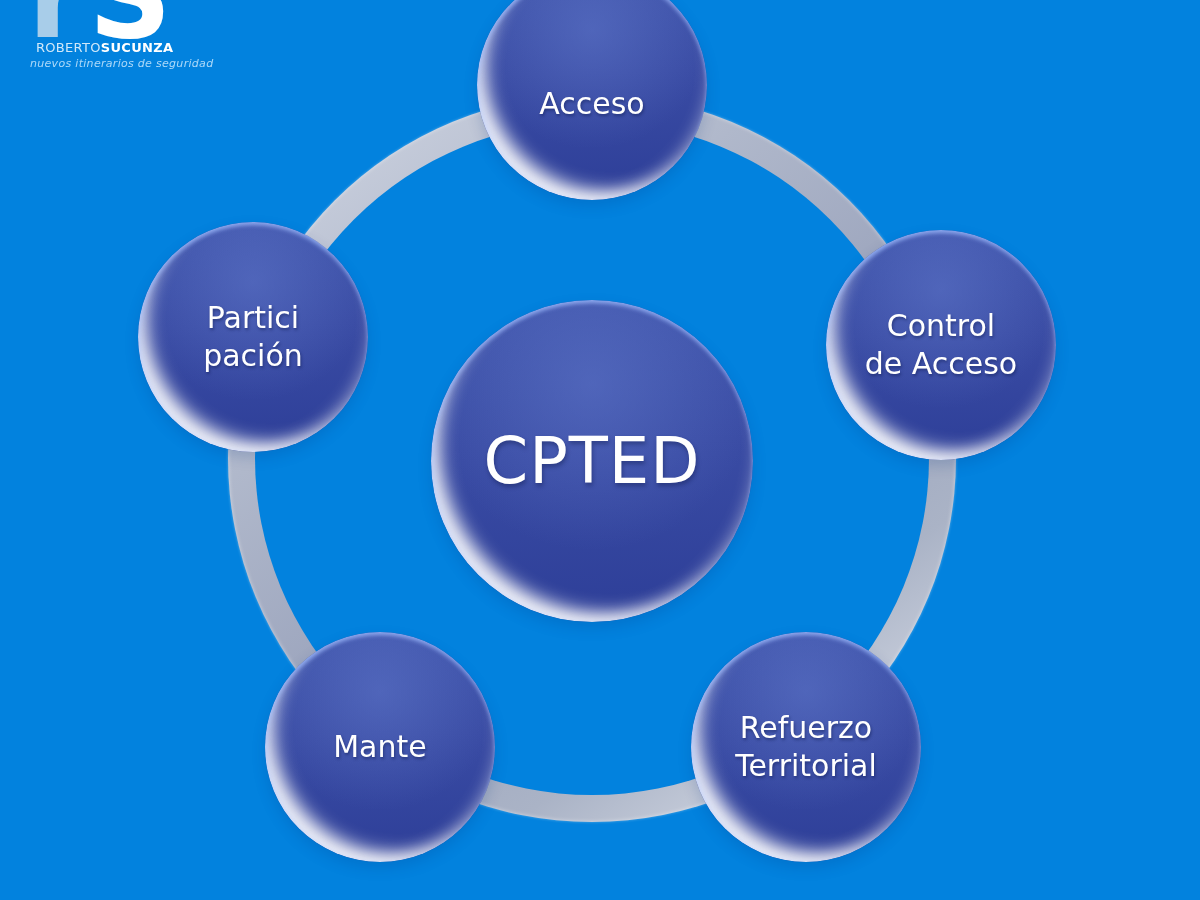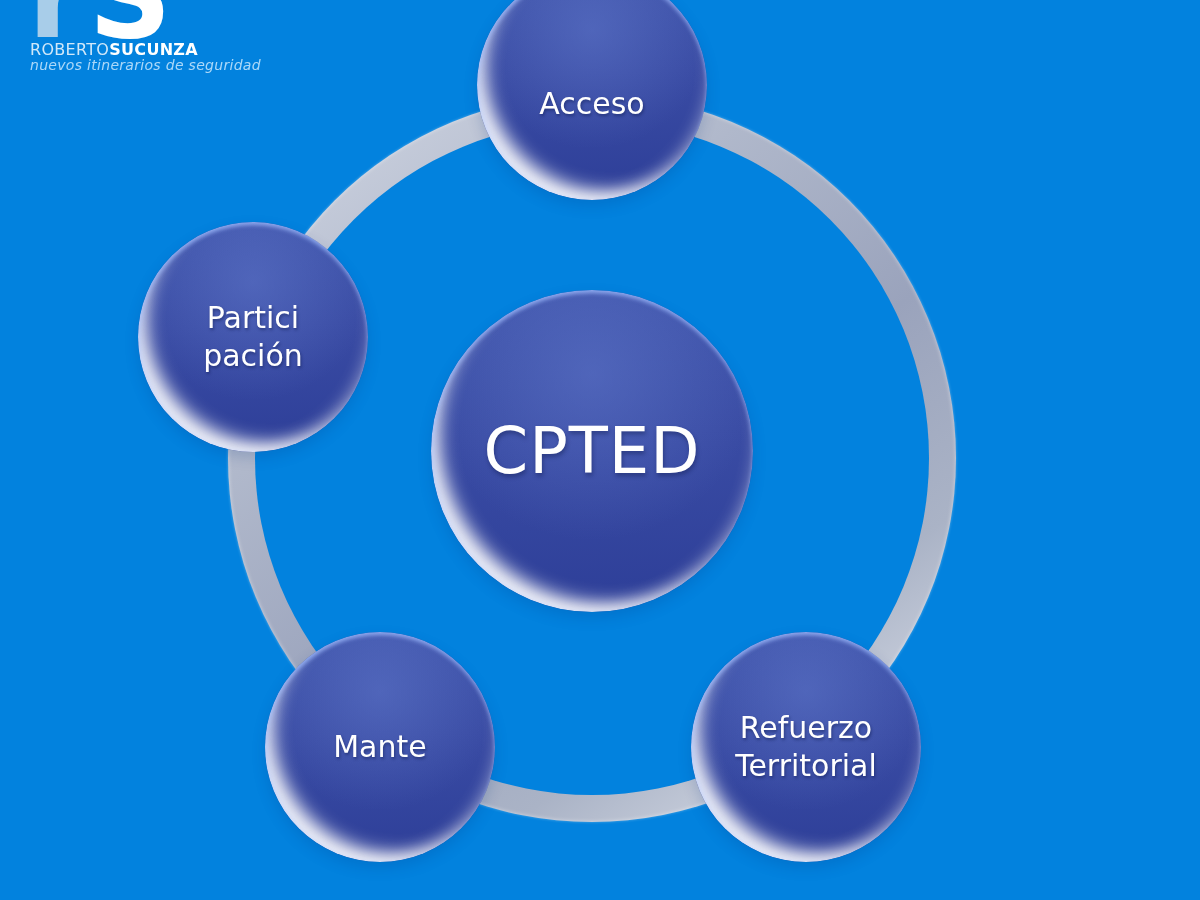--- a/index.html
+++ b/index.html
@@ -31,21 +31,21 @@
       radial-gradient(circle at 50% 26%, rgba(98,122,205,.50), rgba(98,122,205,0) 58%),
       linear-gradient(178deg,#4156AC 0%,#3A4CA4 45%,#2D3E98 100%);
     box-shadow:
       inset 0 3px 4px rgba(160,190,255,.75),
       inset 4px 0 5px rgba(150,180,250,.25),
       inset 18px -18px 18px -10px rgba(255,255,255,.95),
       inset -10px -16px 16px -14px rgba(255,255,255,.45),
       0 6px 14px rgba(0,50,130,.18);
   }
   .node{width:230px;height:230px;z-index:3;}
-  .center-node{width:322px;height:322px;left:431px;top:290px;z-index:4;align-items:center;}
+  .center-node{width:322px;height:322px;left:431px;top:300px;z-index:4;align-items:center;}
 
   .node-top{left:477px;top:-30px;}
   .node-right{left:826px;top:230px;}
   .node-bottom-right{left:691px;top:632px;}
   .node-bottom-left{left:265px;top:632px;text-align:right;}
   .node-left{left:138px;top:222px;}
 
   .node-label{
     font-size:30px;line-height:38px;
     text-shadow:1px 2px 3px rgba(12,22,70,.45);
@@ -57,28 +57,28 @@
 
   
   .logo{position:absolute;left:0;top:0;width:260px;height:90px;z-index:5;}
   .logo-big{
     position:absolute;left:28px;top:-60px;
     font-size:115px;font-weight:700;line-height:1;letter-spacing:4px;
   }
   .logo-big .glyph-r{color:#A8CDE9;}
   .logo-big .glyph-s{color:#FFFFFF;}
   .logo-name{
-    position:absolute;left:30px;top:40px;
-    font-size:16px;letter-spacing:.3px;white-space:nowrap;
+    position:absolute;left:36px;top:40px;
+    font-size:13px;letter-spacing:.3px;white-space:nowrap;
   }
   .logo-name .name-regular{color:rgba(255,255,255,.82);font-weight:400;}
   .logo-name .name-bold{color:#FFFFFF;font-weight:700;}
   .logo-tagline{
     position:absolute;left:30px;top:57px;
-    font-size:14px;font-style:italic;letter-spacing:.3px;
+    font-size:11px;font-style:italic;letter-spacing:.3px;
     color:rgba(214,238,255,.8);white-space:nowrap;
   }
 </style>
 </head>
 <body>
 
 <div class="stage">
 
   <div class="logo">
     <div class="logo-big"><span class="glyph-r">r</span><span class="glyph-s">S</span></div>
@@ -89,20 +89,26 @@
   <div class="ring-outer"></div>
   <div class="ring-inner"></div>
 
   <div class="node node-top">
     <div class="node-label">
       <br>
       <span>Acceso</span>
     </div>
   </div>
 
+  <div class="node node-right">
+    <div class="node-label">
+      <span>Control</span><br>
+      <span>de Acceso</span>
+    </div>
+  </div>
 
   <div class="node node-bottom-right">
     <div class="node-label">
       <span>Refuerzo</span><br>
       <span>Territorial</span>
     </div>
   </div>
 
   <div class="node node-bottom-left">
     <div class="node-label">

